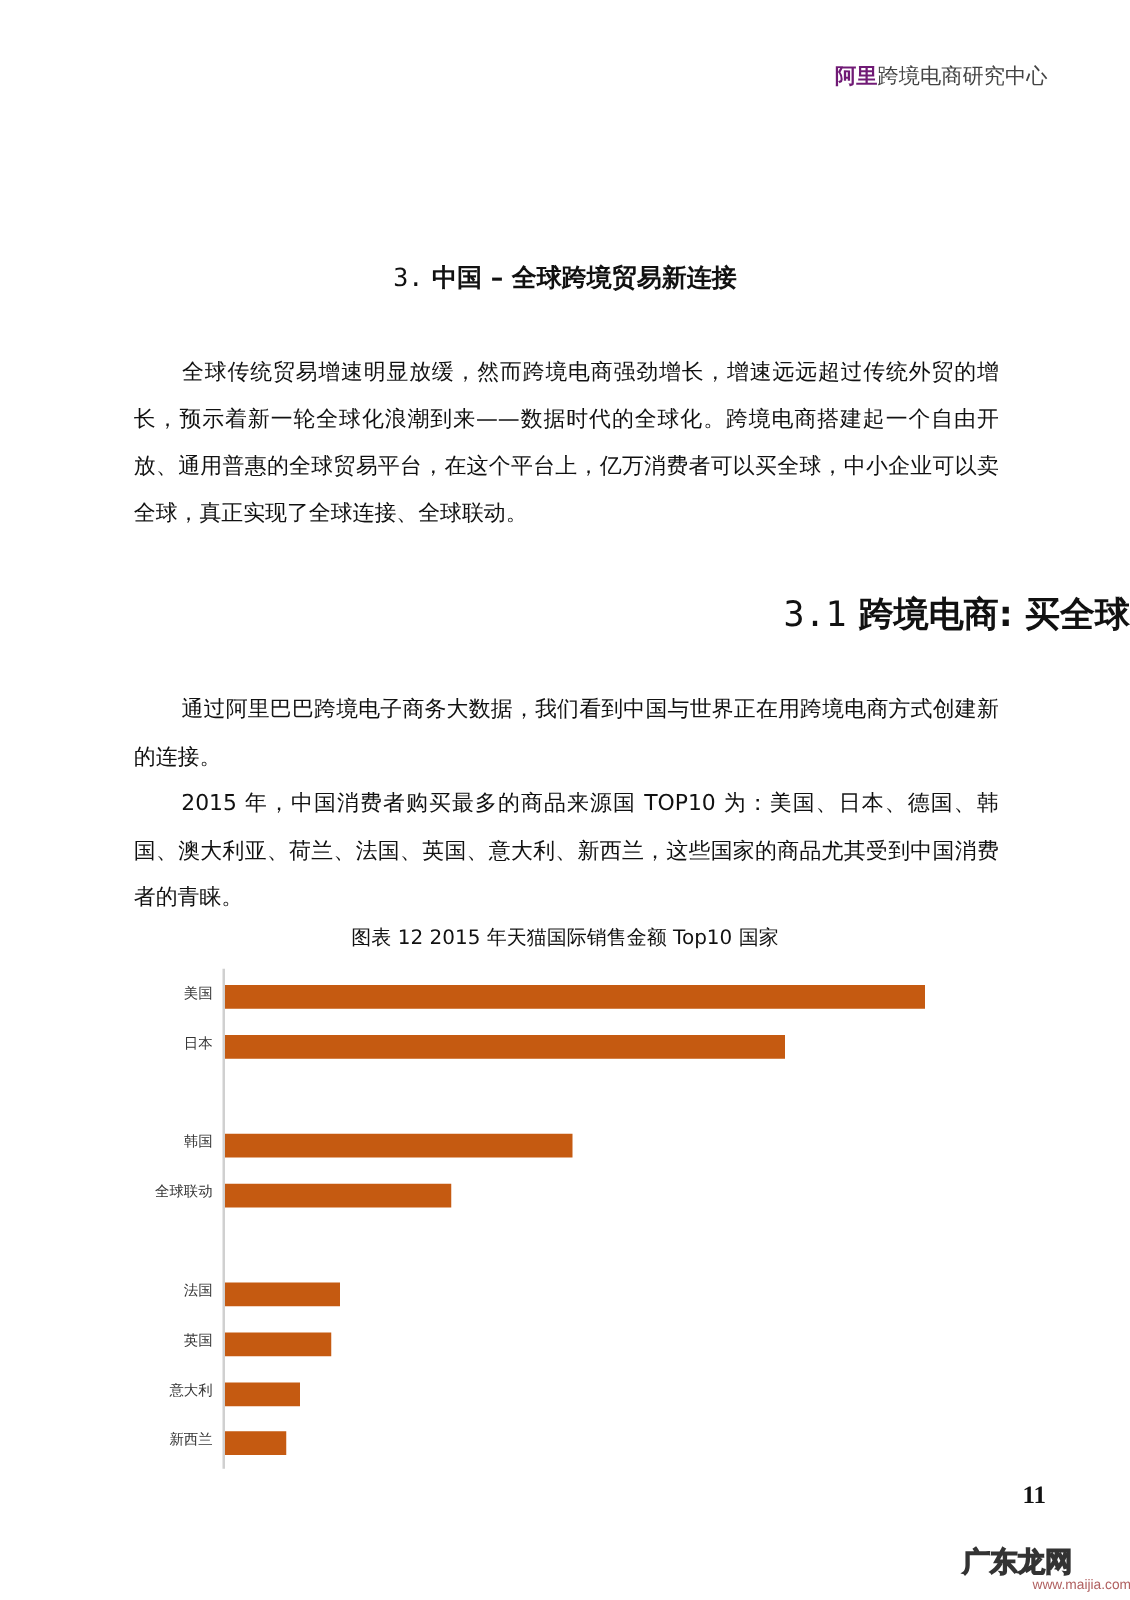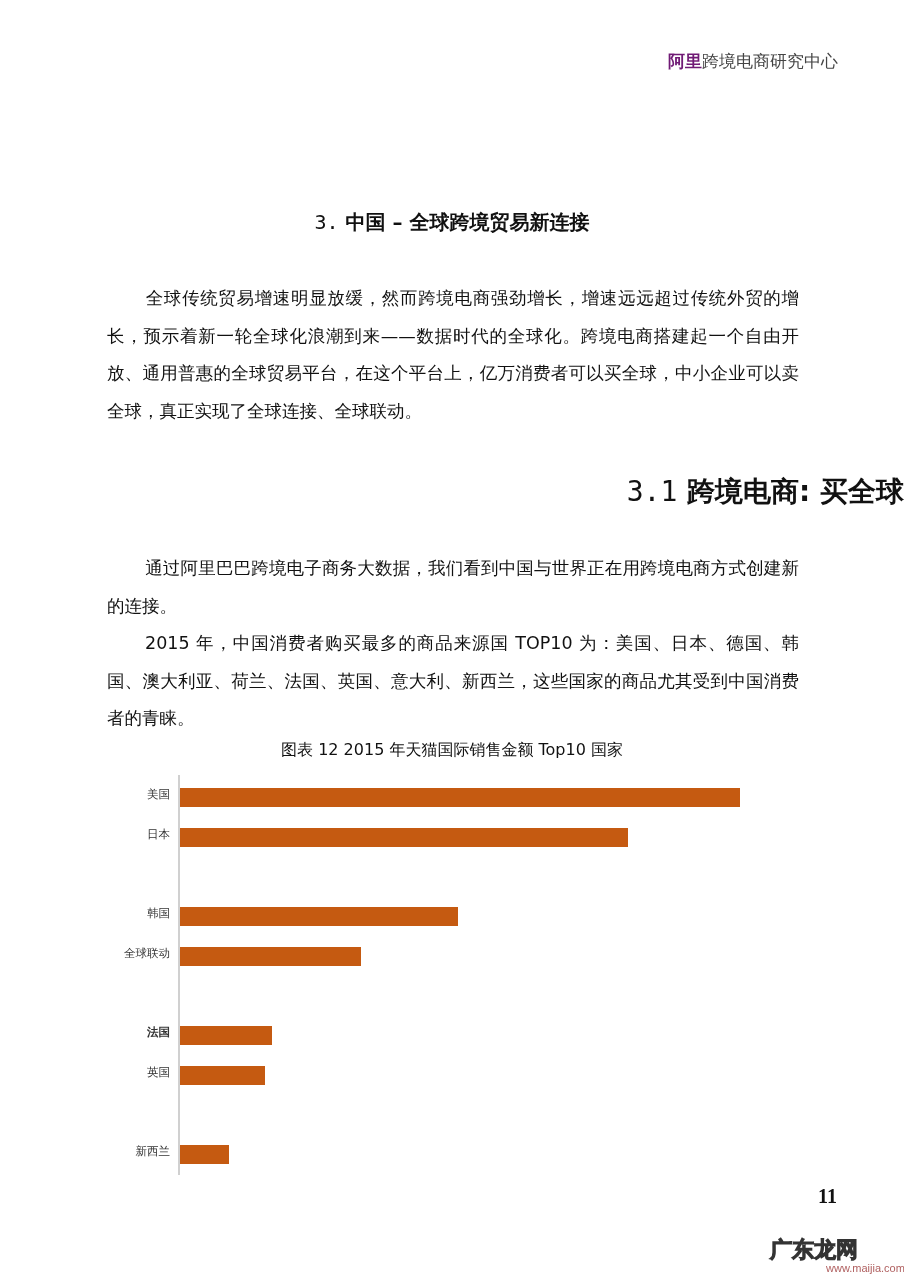--- a/index.html
+++ b/index.html
@@ -58,27 +58,31 @@
       <div class="bar" style="width: 448px; background: rgb(197, 90, 17);"></div>
     </div>
     <div class="row" style="top: 121.1px;">
       <span class="label">韩国</span>
       <div class="bar" style="width: 278px; background: rgb(197, 90, 17);"></div>
     </div>
     <div class="row" style="top: 160.8px;">
       <span class="label">全球联动</span>
       <div class="bar" style="width: 181px; background: rgb(197, 90, 17);"></div>
     </div>
-    <div class="row" style="top: 240.2px; font-weight: bold;">
+    <div class="row" style="top: 240.2px;">
       <span class="label">法国</span>
       <div class="bar" style="width: 92px; background: rgb(197, 90, 17);"></div>
     </div>
     <div class="row" style="top: 279.9px;">
       <span class="label">英国</span>
       <div class="bar" style="width: 85px; background: rgb(197, 90, 17);"></div>
+    </div>
+    <div class="row" style="top: 319.6px;">
+      <span class="label">意大利</span>
+      <div class="bar" style="width: 60px; background: rgb(197, 90, 17);"></div>
     </div>
     <div class="row" style="top: 359.3px;">
       <span class="label">新西兰</span>
       <div class="bar" style="width: 49px; background: rgb(197, 90, 17);"></div>
     </div>
   </div>
 
 <div class="page-num">11</div>
 <div class="watermark">广东龙网</div>
 <div class="watermark2">www.maijia.com/news</div>

